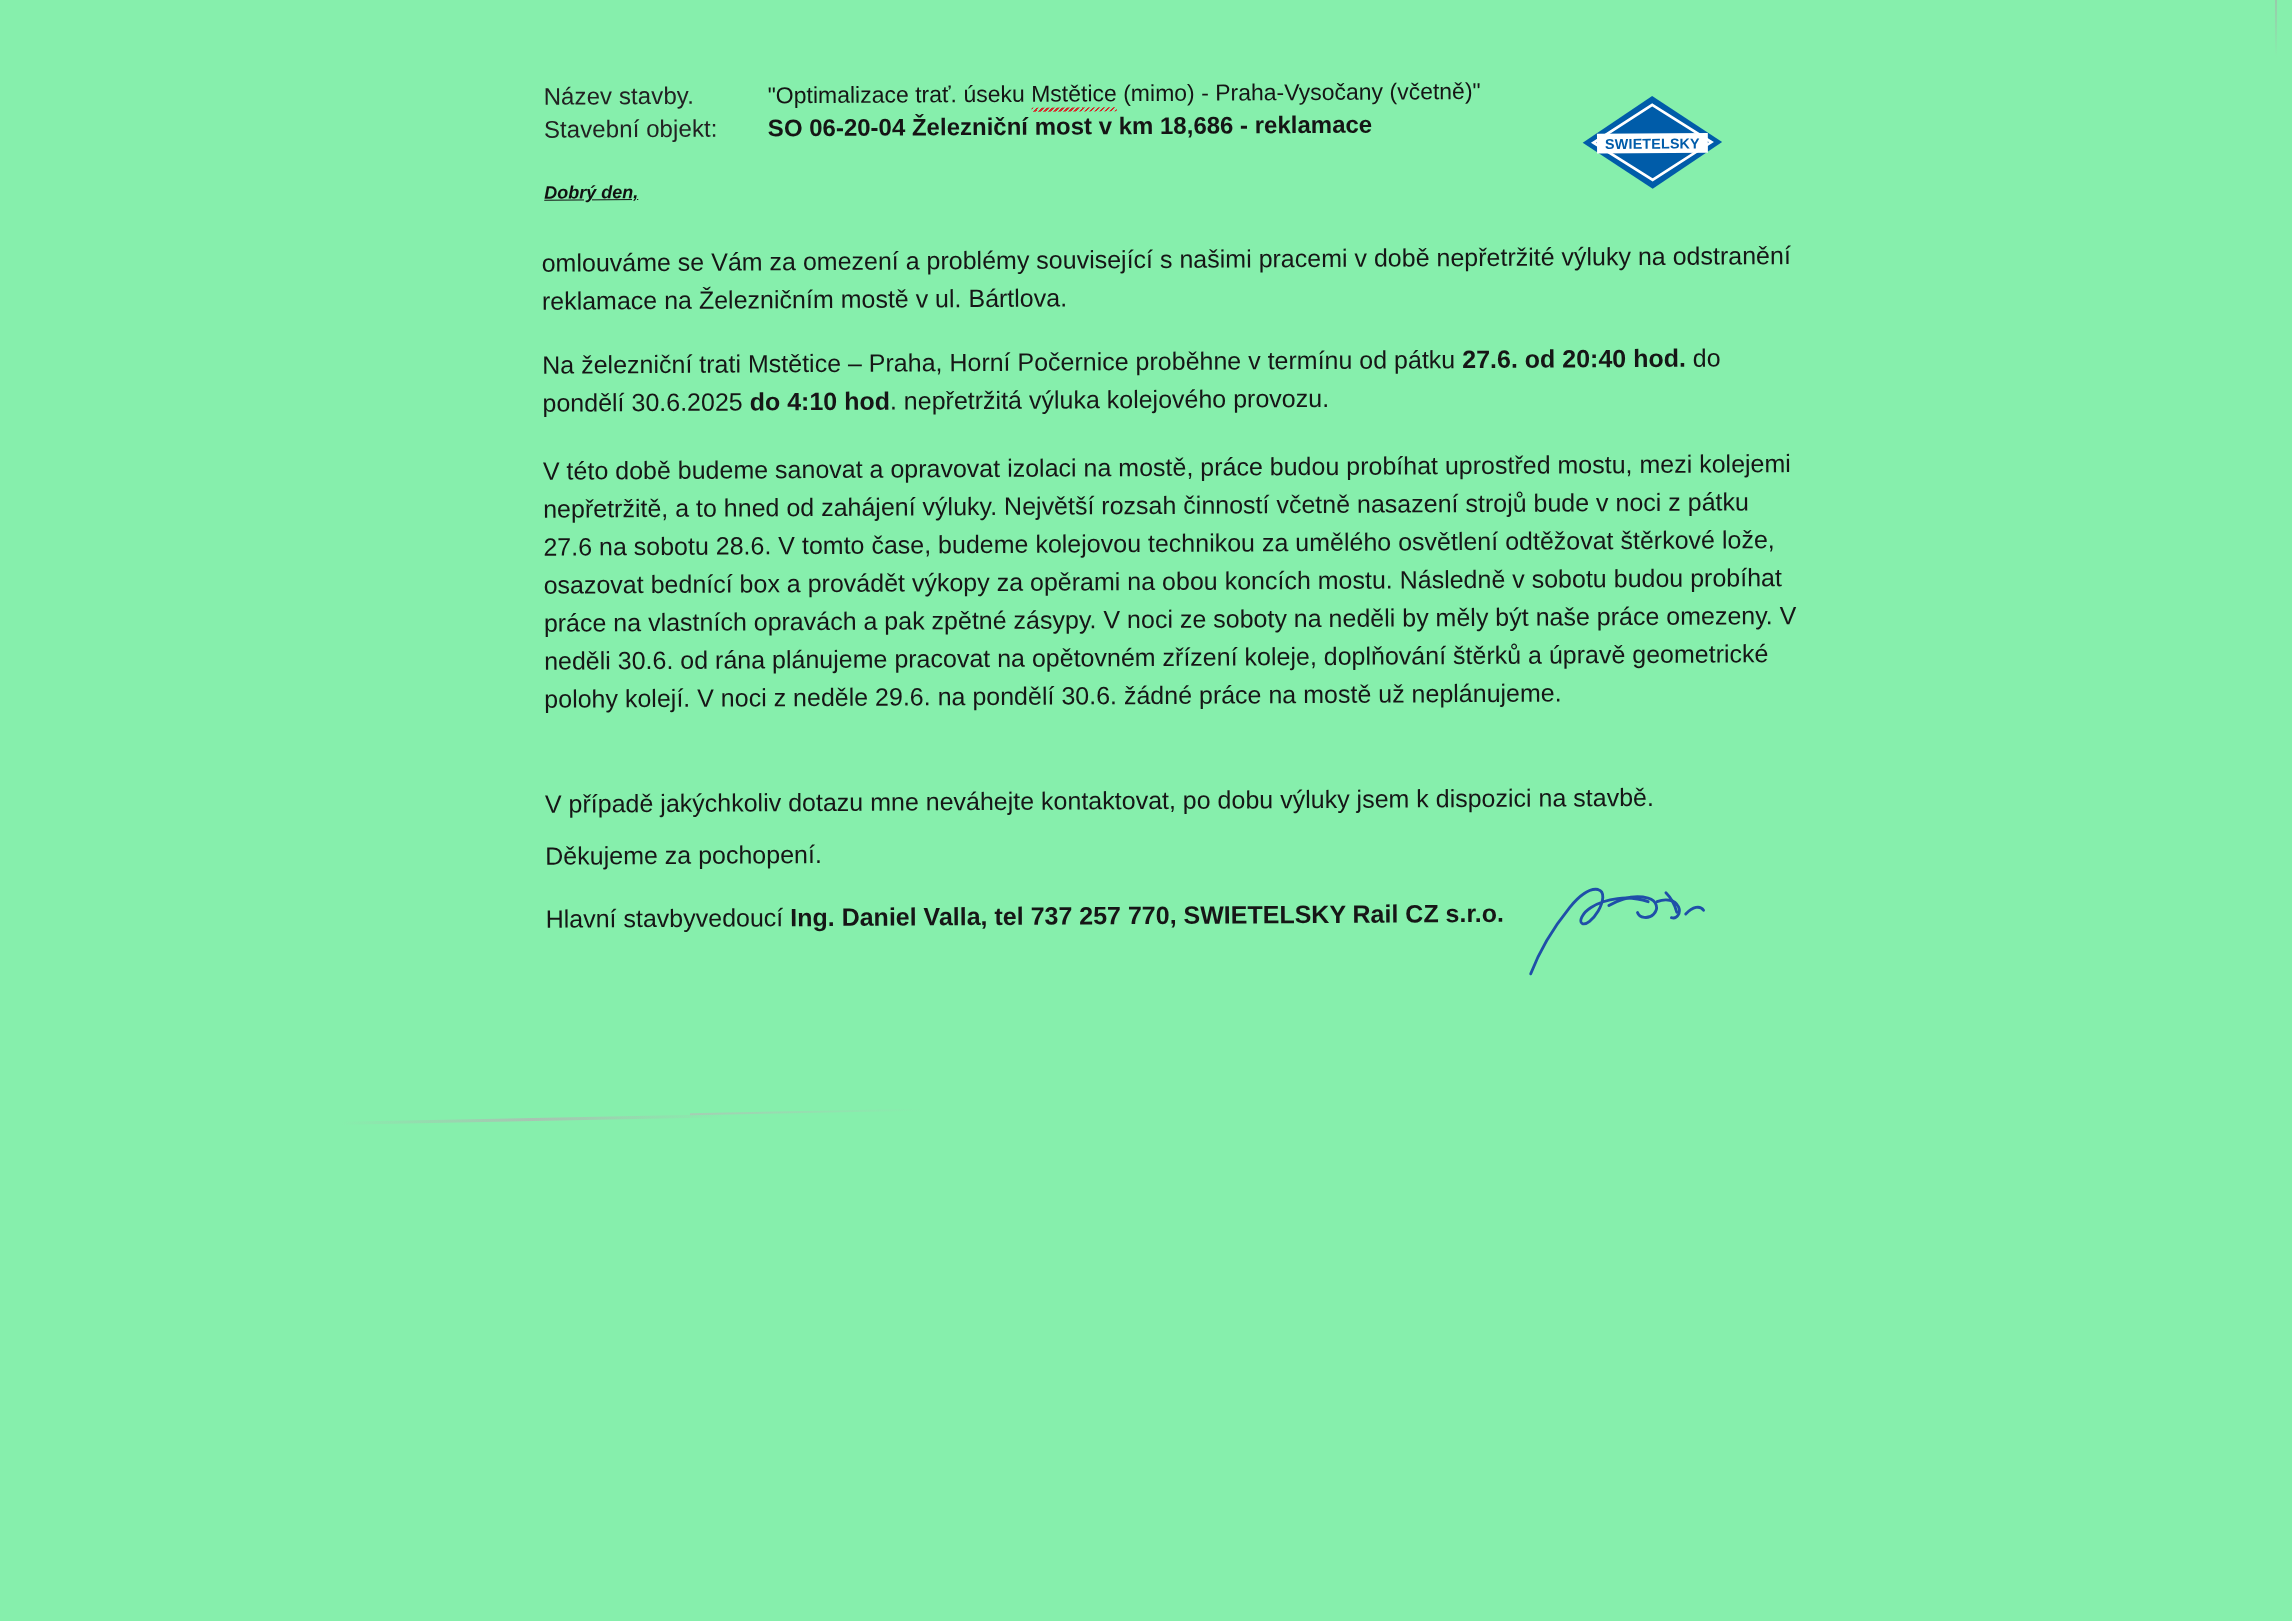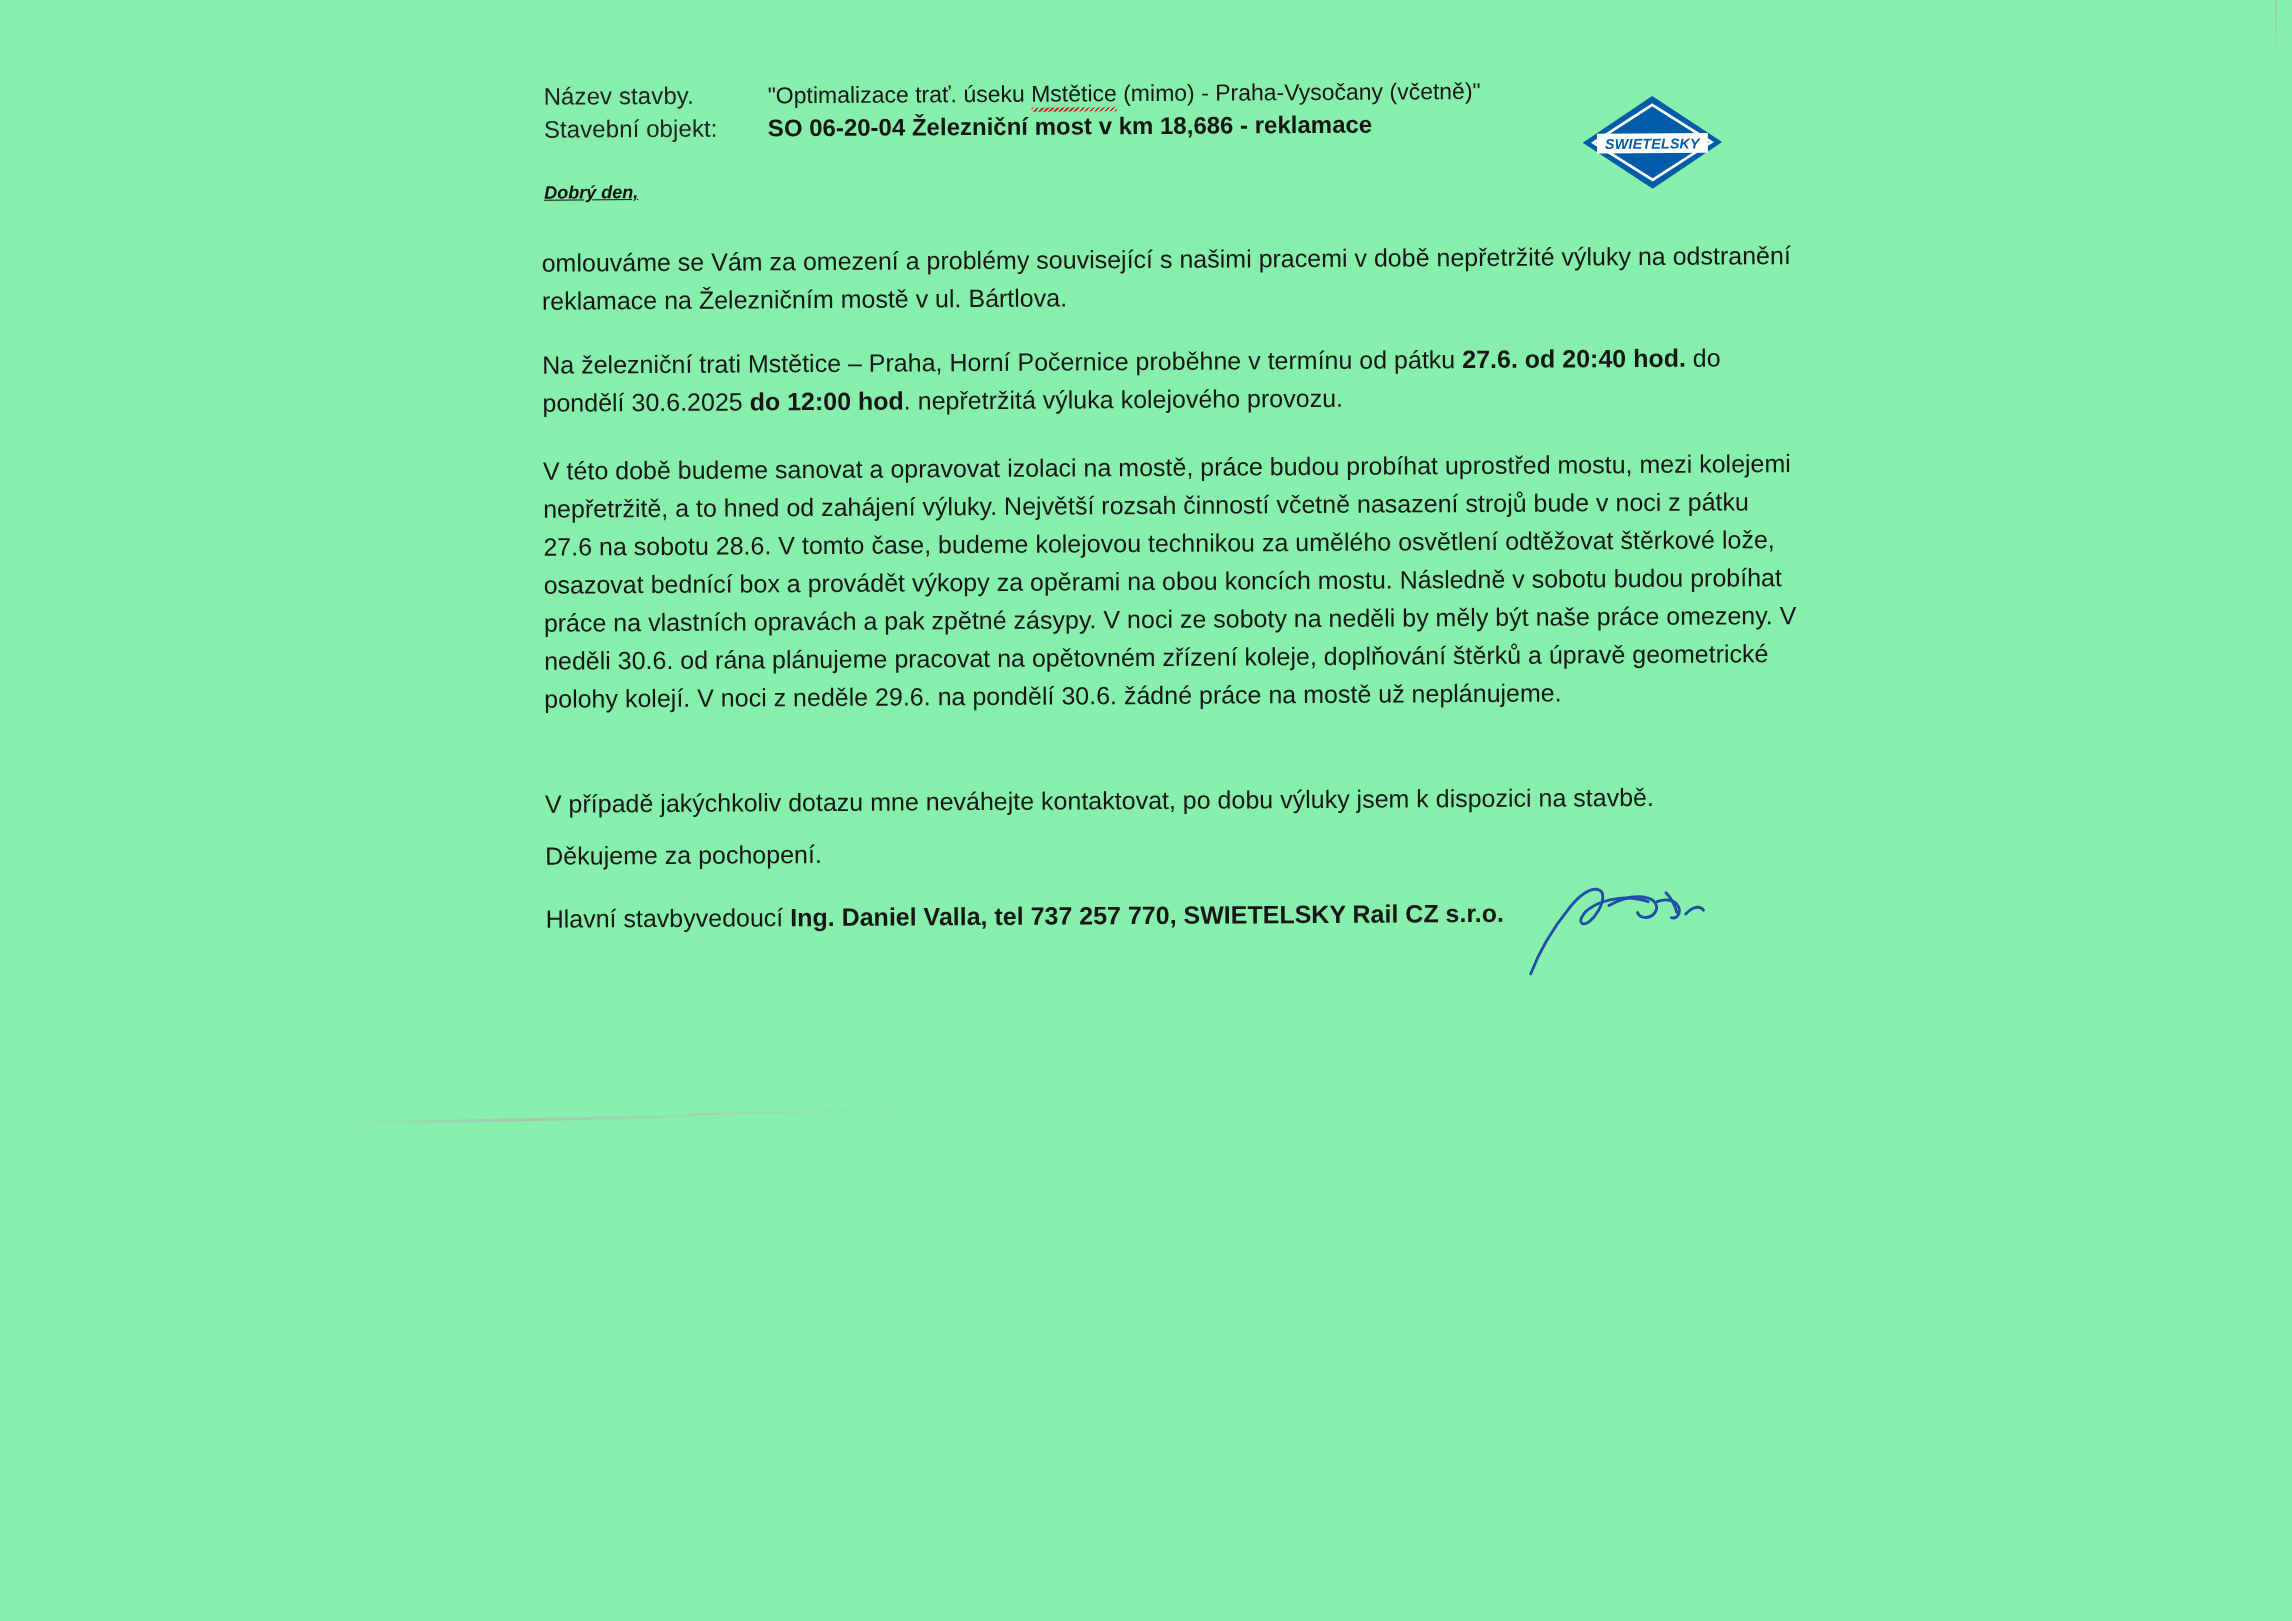--- a/index.html
+++ b/index.html
@@ -92,21 +92,20 @@
     font-size: 24px;
   }
 
   
   .logo {
     position: absolute;
     left: 1585px;
     top: 97px;
     width: 143px;
     height: 97px;
-    font-style: italic;
   }
   .logo svg { display: block; }
 
   
   .greeting {
     position: absolute;
     left: 548px;
     top: 179px;
     font-size: 18px;
     font-weight: bold;
@@ -190,21 +189,21 @@
         <polygon points="80,12 146,54 80,96 14,54" fill="#005ca9" stroke="#ffffff" stroke-width="3"></polygon>
         <rect x="18" y="44" width="124" height="22" fill="#ffffff"></rect>
         <text x="80" y="61" font-family="Liberation Sans, sans-serif" font-size="16" font-weight="bold" fill="#005ca9" text-anchor="middle" letter-spacing="0.2">SWIETELSKY</text>
       </svg>
     </div>
 
     <div class="greeting">Dobrý den,</div>
 
     <div class="para p1">omlouváme se Vám za omezení a problémy související s našimi pracemi v době nepřetržité výluky na odstranění reklamace na Železničním mostě v ul. Bártlova.</div>
 
-    <div class="para p2"><span>Na železniční trati Mstětice – Praha, Horní Počernice proběhne v termínu od pátku </span><span class="b">27.6. od 20:40 hod.</span><span> do pondělí 30.6.2025 </span><span class="b">do 12:00 hod</span><span>. nepřetržitá výluka kolejového provozu.</span></div>
+    <div class="para p2"><span>Na železniční trati Mstětice – Praha, Horní Počernice proběhne v termínu od pátku </span><span class="b">27.6. od 20:40 hod.</span><span> do pondělí 30.6.2025 </span><span class="b">do 4:10 hod</span><span>. nepřetržitá výluka kolejového provozu.</span></div>
 
     <div class="para p3">V této době budeme sanovat a opravovat izolaci na mostě, práce budou probíhat uprostřed mostu, mezi kolejemi nepřetržitě, a to hned od zahájení výluky. Největší rozsah činností včetně nasazení strojů bude v noci z pátku 27.6 na sobotu 28.6. V tomto čase, budeme kolejovou technikou za umělého osvětlení odtěžovat štěrkové lože, osazovat bednící box a provádět výkopy za opěrami na obou koncích mostu. Následně v sobotu budou probíhat práce na vlastních opravách a pak zpětné zásypy. V noci ze soboty na neděli by měly být naše práce omezeny. V neděli 30.6. od rána plánujeme pracovat na opětovném zřízení koleje, doplňování štěrků a úpravě geometrické polohy kolejí. V noci z neděle 29.6. na pondělí 30.6. žádné práce na mostě už neplánujeme.</div>
 
     <div class="para p4">V případě jakýchkoliv dotazu mne neváhejte kontaktovat, po dobu výluky jsem k dispozici na stavbě.</div>
 
     <div class="para p5">Děkujeme za pochopení.</div>
 
     <div class="para p6"><span>Hlavní stavbyvedoucí </span><span class="b">Ing. Daniel Valla, tel 737 257 770, SWIETELSKY Rail CZ s.r.o.</span></div>
 
     <div class="signature">

